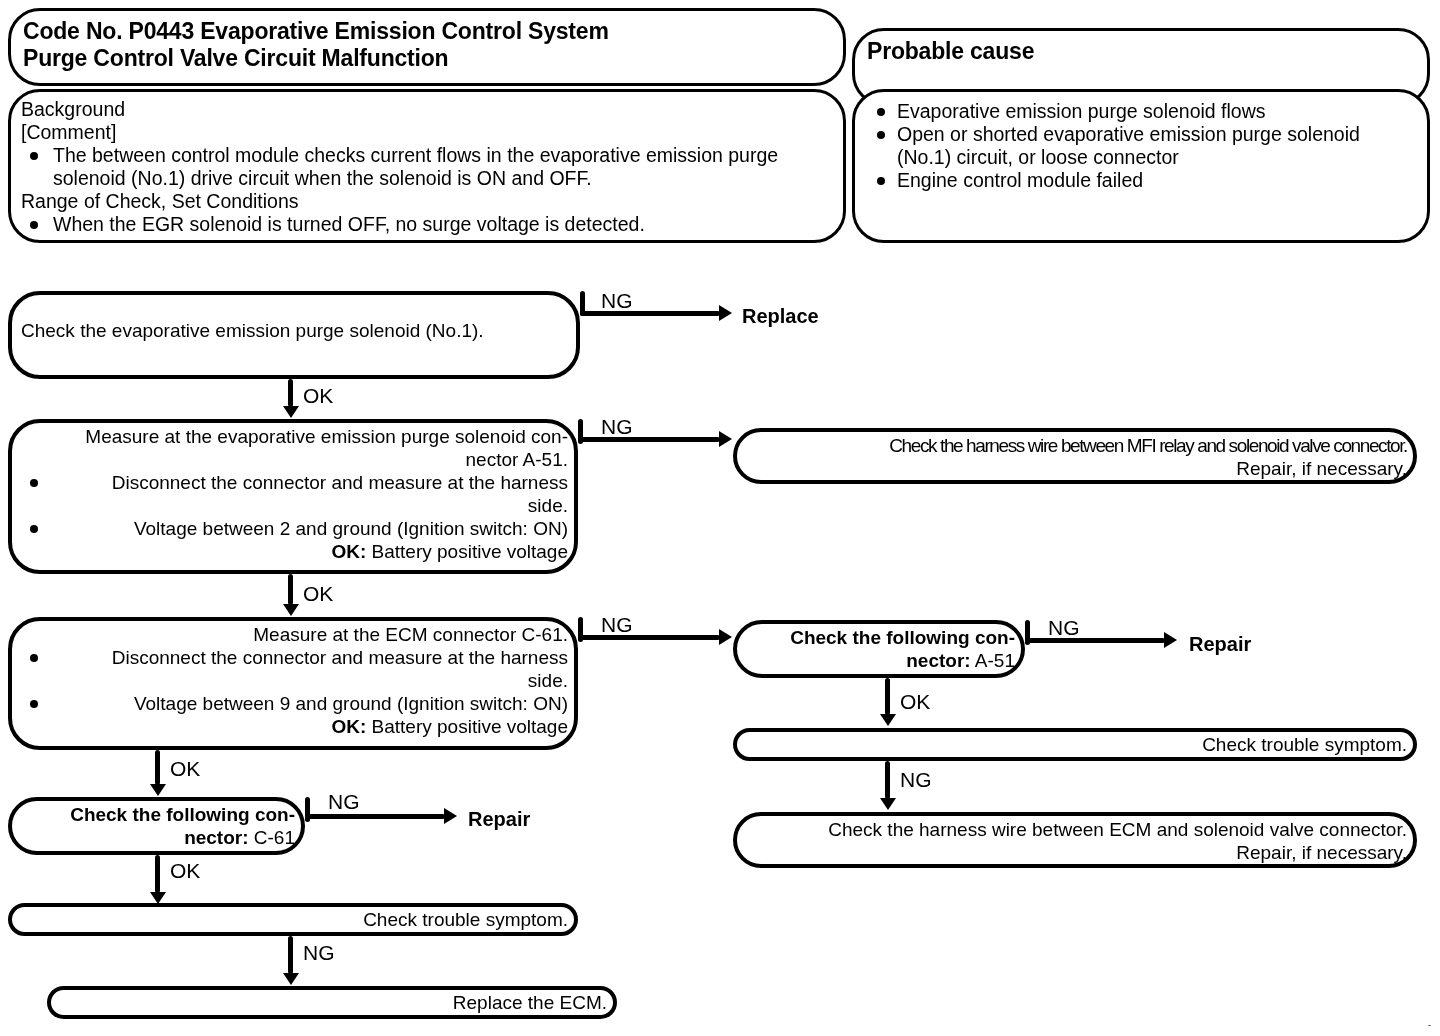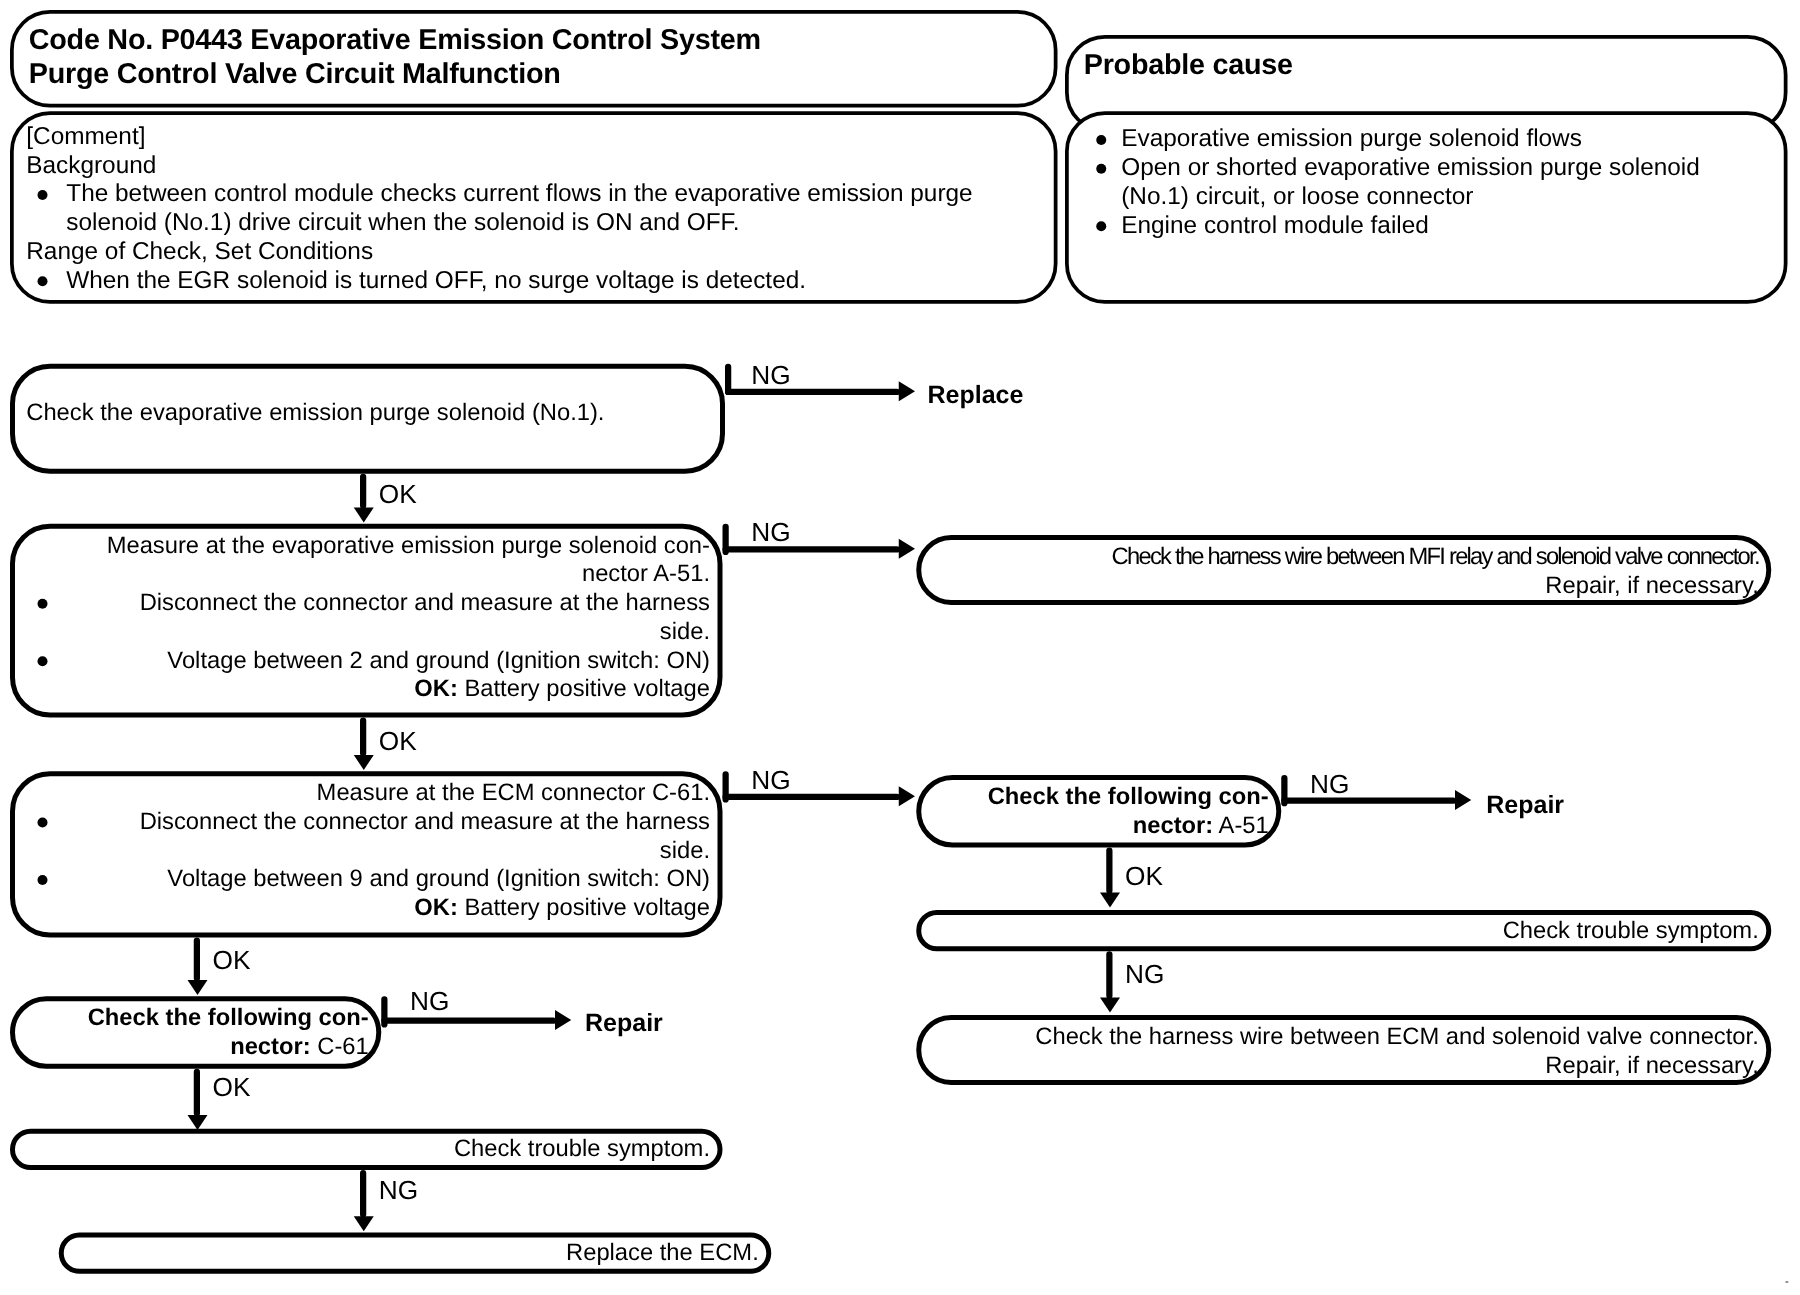--- a/index.html
+++ b/index.html
@@ -49,22 +49,22 @@
     <div class="line">Purge Control Valve Circuit Malfunction</div>
   </div>
 </div>
 
 <div class="abs hcell" style="left:852px;top:8px;width:578px;height:78px;margin-top:20px;">
   <div class="htitle">Probable cause</div>
 </div>
 
 <div class="abs hcell" style="left:8px;top:89px;width:838px;height:154px;">
   <div class="bodycell">
+    <div class="line">Background</div>
     <div class="line">[Comment]</div>
-    <div class="line">Background</div>
     <div class="bul">
       <div class="line">The between control module checks current flows in the evaporative emission purge</div>
       <div class="line">solenoid (No.1) drive circuit when the  solenoid is ON and OFF.</div>
     </div>
     <div class="line">Range of Check, Set Conditions</div>
     <div class="bul">
       <div class="line">When the EGR solenoid is turned OFF, no surge voltage is detected.</div>
     </div>
   </div>
 </div>

